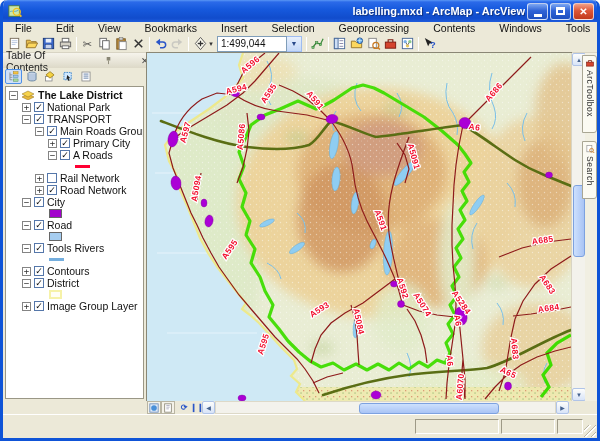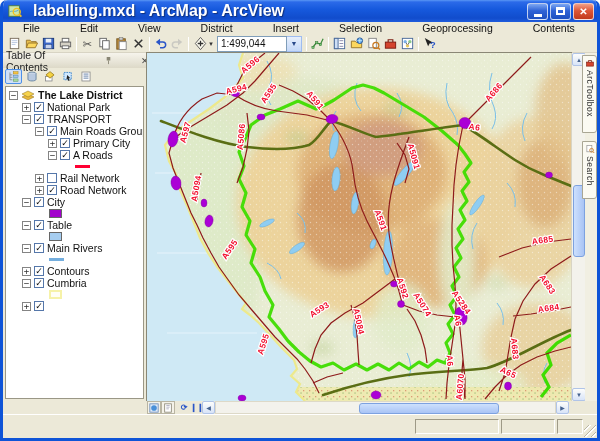--- a/index.html
+++ b/index.html
@@ -1,29 +1,29 @@
 <!DOCTYPE html>
 <html><head>
 <meta charset="utf-8">
 <style>
   *{box-sizing:border-box;margin:0;padding:0;}
   html,body{width:600px;height:441px;overflow:hidden;font-family:"Liberation Sans",sans-serif;}
   .win{position:absolute;inset:0;background:#ece9d8;border-left:3px solid #0f54d7;border-right:3px solid #0f54d7;border-bottom:3px solid #0f54d7;border-radius:7px 7px 0 0;overflow:hidden;}
   
   #titlebar{position:absolute;left:0;top:0;right:0;height:22px;display:flex;align-items:center;padding:0 3px 0 5px;border-radius:5px 5px 0 0;
     background:linear-gradient(180deg,#5a97f5 0%,#2b6ae9 9%,#1659dd 42%,#114ccc 82%,#1f5cdd 100%);}
-  #title-text{flex:1;color:#fff;font-weight:bold;font-size:16px;text-shadow:1px 1px 1px #10307a;white-space:nowrap;overflow:hidden;margin-left:11px;}
+  #title-text{flex:1;color:#fff;font-weight:bold;font-size:11px;text-shadow:1px 1px 1px #10307a;white-space:nowrap;overflow:hidden;margin-left:11px;text-align:right;}
   .tbtn{width:21px;height:17px;margin-left:2px;border-radius:3px;border:1px solid rgba(255,255,255,.7);display:flex;align-items:center;justify-content:center;color:#fff;font-size:10px;font-weight:bold;}
   .tbtn.blue{background:linear-gradient(180deg,#7da7f2,#2f63d6 45%,#1d4fc0);}
   .tbtn.red{background:linear-gradient(180deg,#f0a088,#dd5638 45%,#c23a1c);}
   .minbar{width:8px;height:3px;background:#fff;margin-top:8px;}
   .maxbox{width:9px;height:8px;border:2px solid #fff;border-top-width:3px;}
   
   #menubar{position:absolute;left:0;top:22px;right:0;height:13px;display:flex;align-items:center;background:#ece9d8;font-size:10.5px;color:#111;}
-  .menu-item{padding:0 20px;height:13px;line-height:13px;}
+  .menu-item{padding:0 12px;height:13px;line-height:13px;}
   
   #toolbar{position:absolute;left:0;top:35px;right:0;height:18px;display:flex;align-items:center;background:#ece9d8;border-bottom:1px solid #d8d4c4;padding-left:3px;}
   .ticon{width:17px;height:17px;display:inline-flex;align-items:center;justify-content:center;border:1px solid transparent;border-radius:2px;flex:none;}
   .ticon svg{width:15px;height:15px;}
   .ticon.wide{width:24px;}
   .ticon.dim{opacity:.45;filter:grayscale(.8);}
   .ticon.active{border:1px solid #4d90e8;background:#cfe0f8;}
   .ticon .drop{font-size:7px;color:#333;margin-left:1px;}
   .tsep{width:1px;height:14px;background:#b9b5a2;border-right:1px solid #fff;margin:0 2px;flex:none;}
   #scale-combo{display:flex;align-items:flex-end;height:16px;margin:0 2px;flex:none;}
@@ -100,21 +100,21 @@
     <span class="tbtn blue">
         <span class="maxbox"></span>
       </span>
     <span class="tbtn red">✕</span>
   </div>
 
   <div id="menubar">
       <span class="menu-item">File</span>
       <span class="menu-item">Edit</span>
       <span class="menu-item">View</span>
-      <span class="menu-item">District</span>
+      <span class="menu-item">Bookmarks</span>
       <span class="menu-item">Insert</span>
       <span class="menu-item">Selection</span>
       <span class="menu-item">Geoprocessing</span>
       <span class="menu-item">Contents</span>
       <span class="menu-item">Windows</span>
       <span class="menu-item">Tools</span>
     </div>
 
   <div id="toolbar">
       <span class="ticon">
@@ -344,49 +344,50 @@
           <span class="expander">−</span>
           <span class="cbx">✓</span>
           <span>City</span>
         </div>
         <div class="trow symrow" style="padding-left: 29px;">
           <span class="sw-fill" style="margin-left: 14px; background: rgb(162, 2, 204);"></span>
         </div>
         <div class="trow" style="padding-left: 16px;">
           <span class="expander">−</span>
           <span class="cbx">✓</span>
-          <span>Table</span>
+          <span>Road</span>
         </div>
         <div class="trow symrow" style="padding-left: 29px;">
           <span class="sw-fill" style="margin-left: 14px; background: rgb(166, 205, 240);"></span>
         </div>
         <div class="trow" style="padding-left: 16px;">
           <span class="expander">−</span>
           <span class="cbx">✓</span>
-          <span>Main Rivers</span>
+          <span>Tools Rivers</span>
         </div>
         <div class="trow symrow" style="padding-left: 29px;">
           <span class="sw-line" style="margin-left: 14px; background: rgb(116, 174, 222);"></span>
         </div>
         <div class="trow" style="padding-left: 16px;">
           <span class="expander">+</span>
           <span class="cbx">✓</span>
           <span>Contours</span>
         </div>
         <div class="trow" style="padding-left: 16px;">
           <span class="expander">−</span>
           <span class="cbx">✓</span>
-          <span>Cumbria</span>
+          <span>District</span>
         </div>
         <div class="trow symrow" style="padding-left: 29px;">
           <span class="sw-outline" style="margin-left: 14px; border: 2px solid rgb(246, 242, 168);"></span>
         </div>
         <div class="trow" style="padding-left: 16px;">
           <span class="expander">+</span>
           <span class="cbx">✓</span>
+          <span>Image Group Layer</span>
         </div>
       </div>
   </div>
 
   <div id="mapwrap">
     <svg id="mapsvg" width="424" height="348" viewBox="0 0 424 348">
       <defs>
         <filter id="blur">
             <feGaussianBlur stdDeviation="6"></feGaussianBlur>
           </filter>

